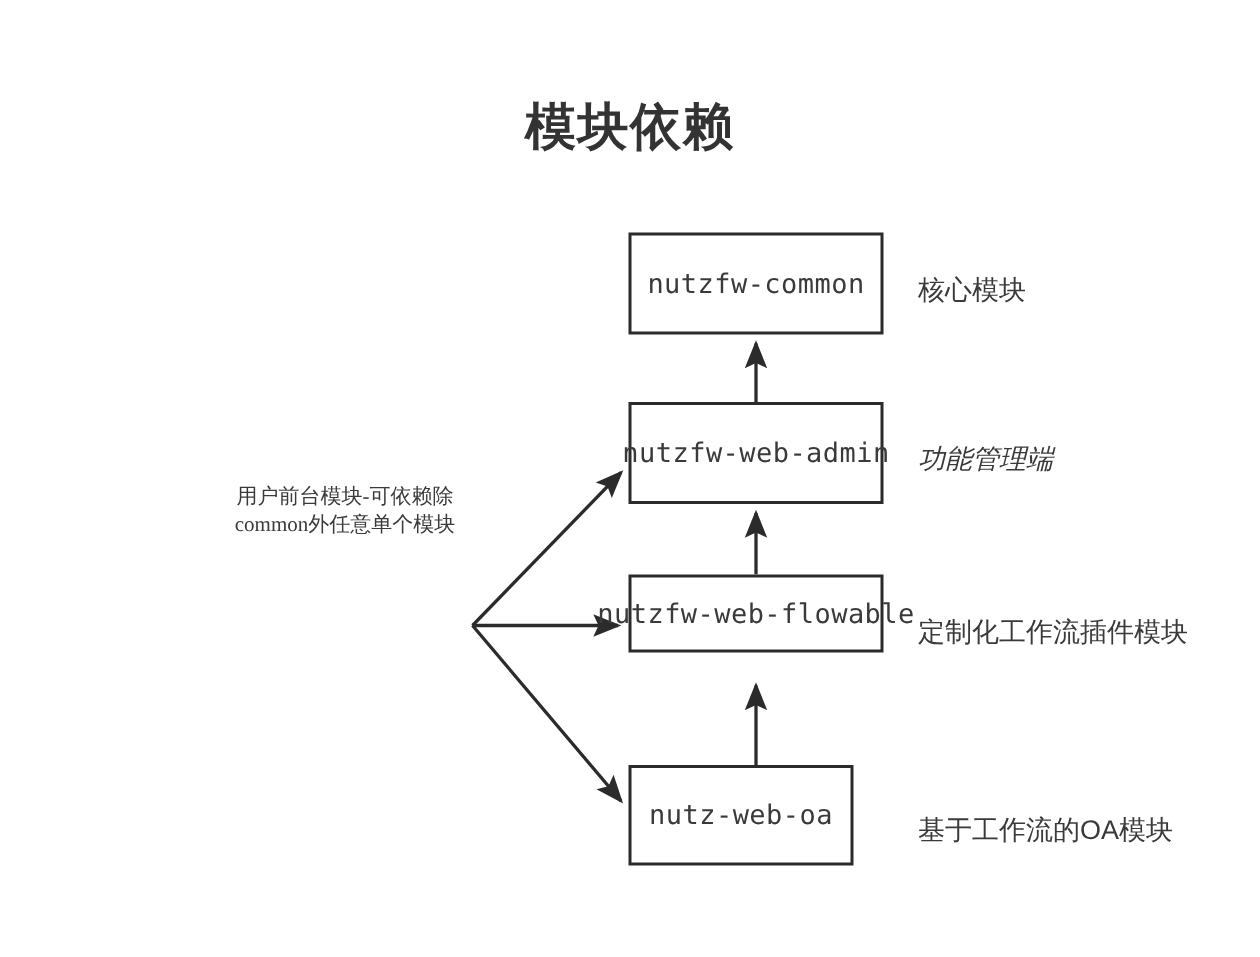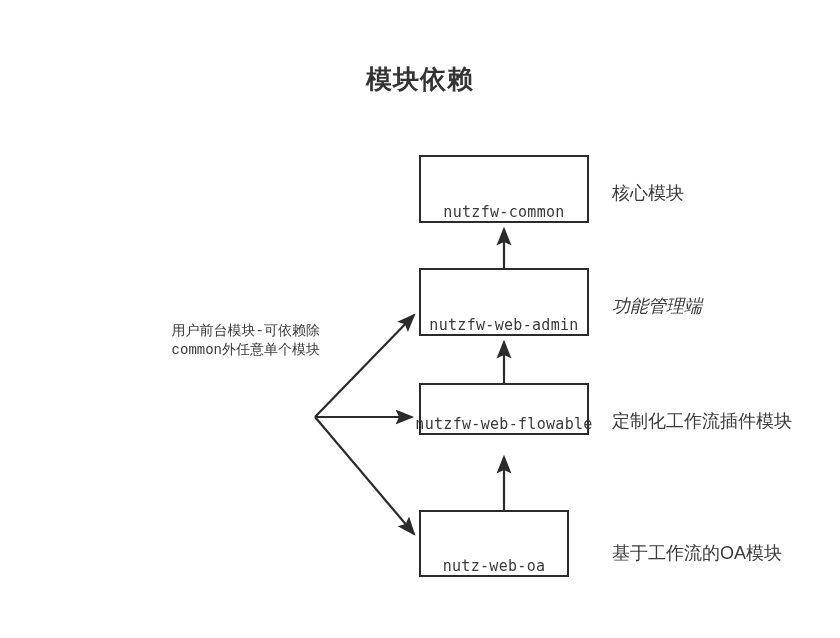--- a/index.html
+++ b/index.html
@@ -14,37 +14,37 @@
     background: #ffffff;
     overflow: hidden;
     font-family: "Liberation Sans", sans-serif;
   }
   #title {
     position: absolute;
     left: 0;
     top: 62px;
     width: 840px;
     text-align: center;
-    font-size: 26px;
+    font-size: 34px;
     font-weight: bold;
     color: #333333;
     letter-spacing: 1px;
     font-family: "Liberation Sans", sans-serif;
   }
   .node {
     position: absolute;
     box-sizing: border-box;
     border: 2.2px solid #2b2b2b;
     background: #ffffff;
     display: flex;
-    align-items: flex-end;
+    align-items: center;
     justify-content: center;
     color: #3a3a3a;
     font-family: "DejaVu Sans Mono", monospace;
-    font-size: 15px;
+    font-size: 18px;
     letter-spacing: 0.3px;
     white-space: nowrap;
   }
   #node-common    { left: 419px; top: 155px; width: 170px; height: 68px; }
   #node-admin     { left: 419px; top: 268px; width: 170px; height: 68px; }
   #node-flowable  { left: 419px; top: 383px; width: 170px; height: 52px; }
   #node-oa        { left: 419px; top: 510px; width: 150px; height: 67px; }
   #node-userfront { left: 141px; top: 383px; width: 174px; height: 68px; }
 
   .side-label {
@@ -58,25 +58,25 @@
   #label-common   { top: 181px; }
   #label-admin    { top: 294px; font-style: italic; }
   #label-flowable { top: 409px; }
   #label-oa       { top: 541px; }
 
   #annotation {
     position: absolute;
     left: 140px;
     top: 322px;
     width: 180px;
-    text-align: right;
+    text-align: center;
     color: #3a3a3a;
     font-size: 14px;
     line-height: 19px;
-    font-family: Liberation Mono, monospace;
+    font-family: Liberation Serif, serif;
   }
   #edges {
     position: absolute;
     left: 0;
     top: 0;
     width: 840px;
     height: 638px;
     pointer-events: none;
   }
 </style>

